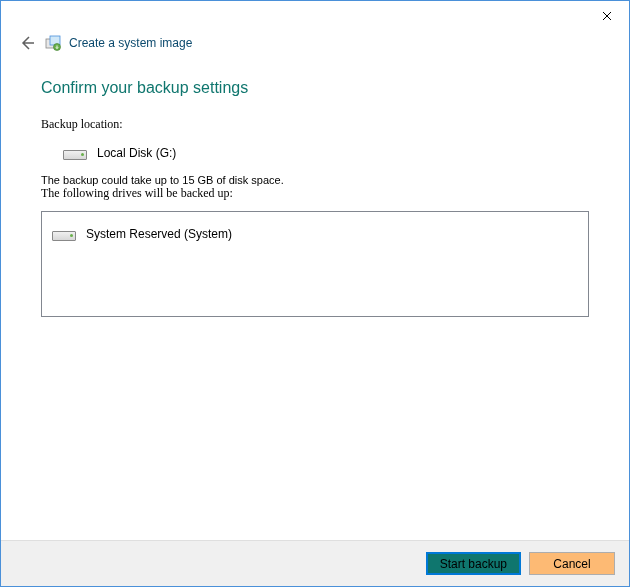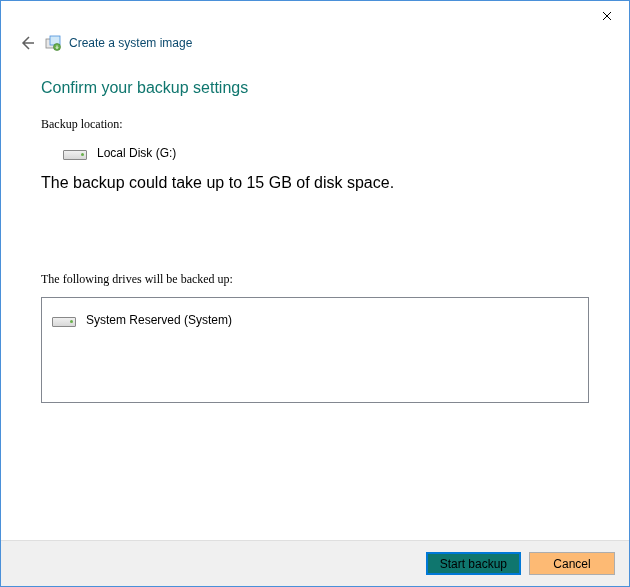--- a/index.html
+++ b/index.html
@@ -84,21 +84,21 @@
       bottom: 0;
     }
     .drive-icon-inner::after {
       content:"";
       position:absolute;
       right:2px; top:2px;
       width:3px; height:3px;
       background:#6ab04c;
       border-radius:50%;
     }
-    .info-text { font-size: 16px; margin-bottom: 80px; }
+    .info-text { font-size: 11px; }
     .listbox {
       border: 1px solid #828790;
       height: 106px;
       padding: 6px 4px;
     }
     .list-item {
       display: flex;
       align-items: flex-end;
       gap: 10px;
       padding: 5px 6px;

